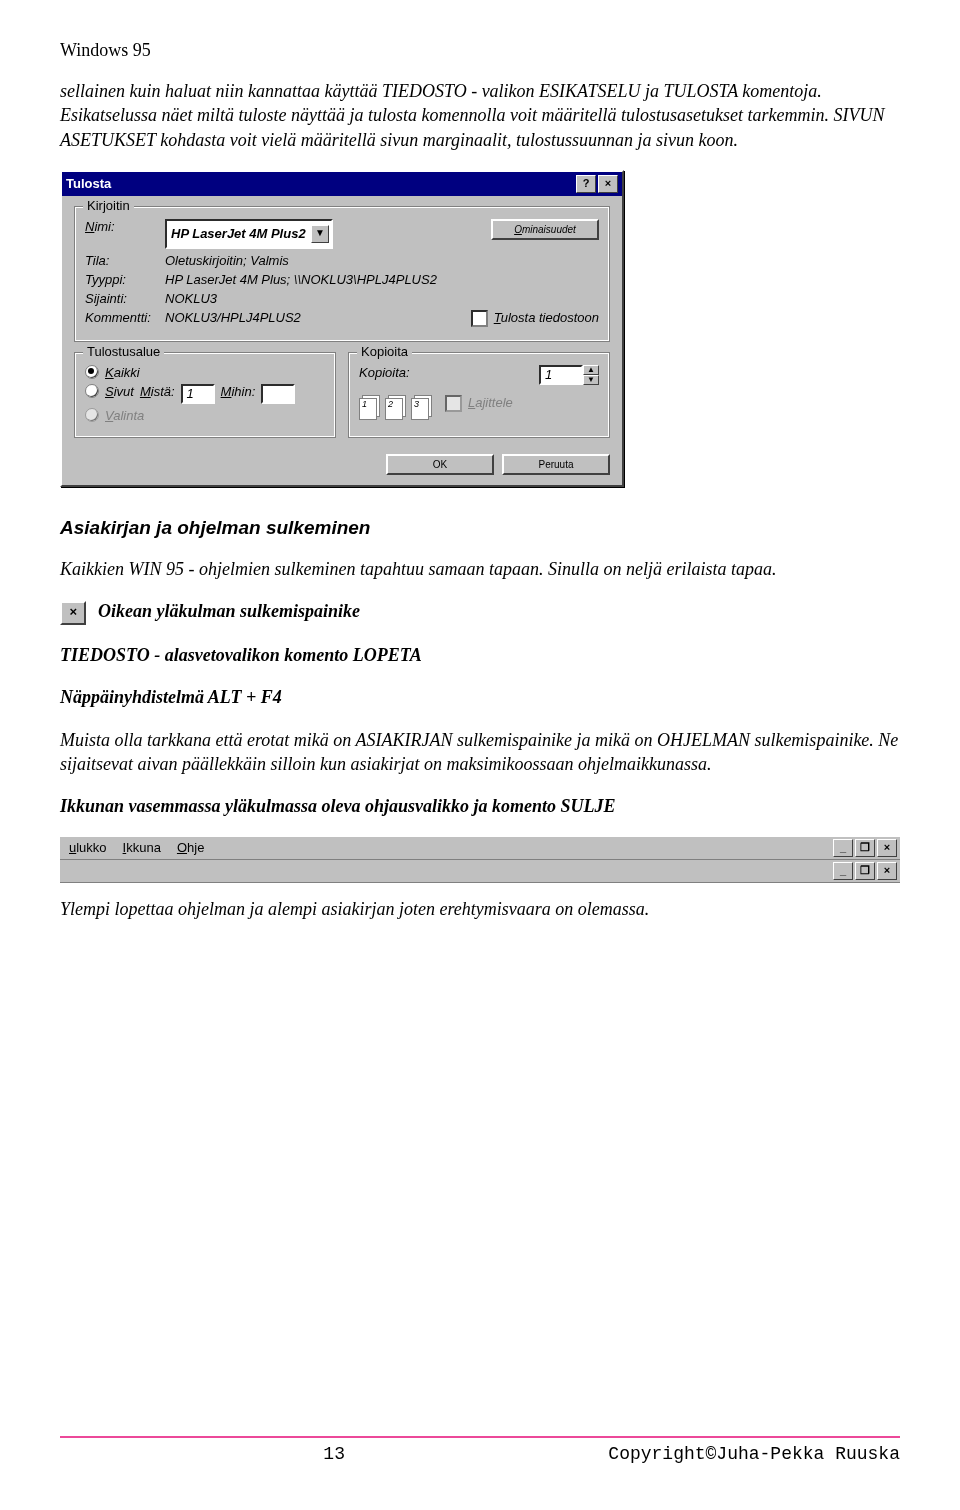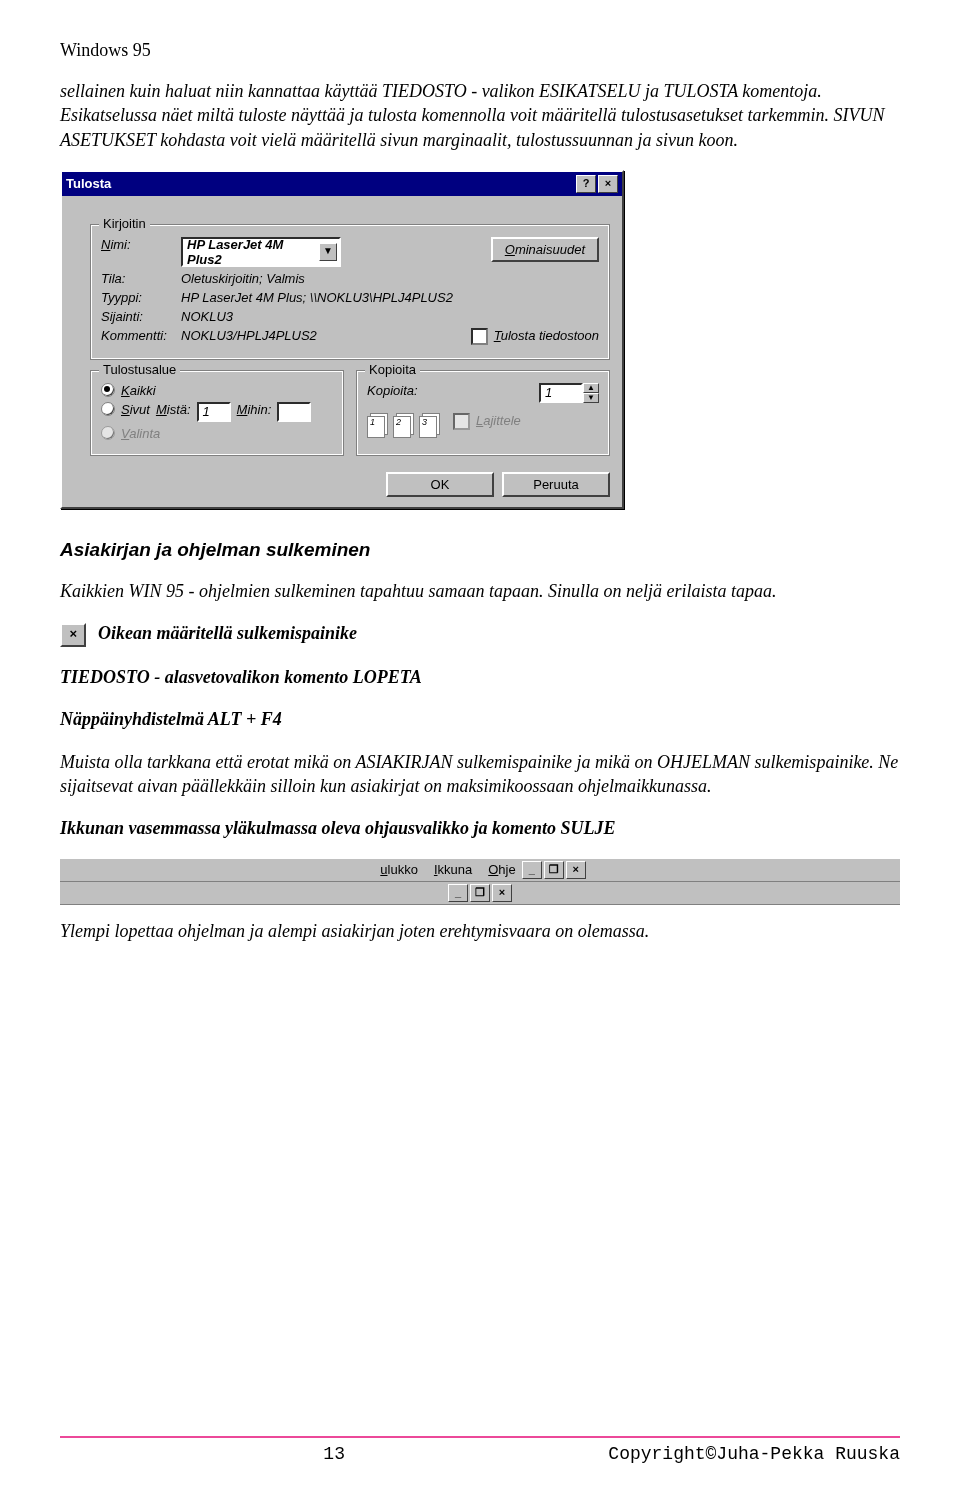--- a/index.html
+++ b/index.html
@@ -56,21 +56,21 @@
     border: 1px solid;
     border-color: #fff #404040 #404040 #fff;
     font-family: Arial, sans-serif;
     font-size: 11px;
     font-weight: bold;
     color: #000;
     text-align: center;
     line-height: 14px;
     cursor: pointer;
   }
-  .dlg-body { padding: 28px 12px 6px 12px; margin-left: 16px; }
+  .dlg-body { padding: 10px 12px 6px 12px; }
   .group {
     border: 1px solid #808080;
     box-shadow: inset -1px -1px 0 #fff, inset 1px 1px 0 #fff;
     margin-bottom: 10px;
     padding: 8px 10px 10px 10px;
     position: relative;
   }
   .group-title {
     position: absolute;
     top: -9px; left: 8px;
@@ -100,21 +100,21 @@
     border-color: #fff #404040 #404040 #fff;
     text-align: center;
     line-height: 14px;
     font-size: 10px;
   }
   .btn95 {
     background: #c0c0c0;
     border: 2px solid;
     border-color: #fff #404040 #404040 #fff;
     padding: 3px 12px;
-    font-size: 13px;
+    font-size: 10px;
     min-width: 80px;
     text-align: center;
     cursor: pointer;
   }
   .two-col { display: flex; gap: 12px; }
   .col { flex: 1; position: relative; }
   .radio { width: 12px; height: 12px; border-radius: 50%; background: #fff; border: 1px solid #808080; box-shadow: inset -1px -1px 0 #404040; display:inline-block; margin-right:6px; position:relative; vertical-align:middle;}
   .radio.on::after { content:''; position:absolute; width:6px; height:6px; background:#000; border-radius:50%; top:2px; left:2px;}
   .radio.off-disabled { opacity:0.6; }
   .check { width:13px; height:13px; background:#fff; border:2px inset #808080; display:inline-block; margin-right:6px; vertical-align:middle;}
@@ -151,21 +151,21 @@
   
   .menubar-strip {
     margin-top: 12px;
     width: 840px;
     font-family: "MS Sans Serif", Arial, sans-serif;
     font-size: 13px;
   }
   .menubar-strip .bar {
     background:#c0c0c0;
     border-bottom:1px solid #808080;
-    display:flex; align-items:center; justify-content:center;
+    display:flex; align-items:center; justify-content:space-between;
     padding: 2px 3px;
   }
   .menus { display:flex; gap:4px; }
   .menu-item { padding:1px 6px; }
   .wc-btns { display:flex; gap:2px; }
   .wc-btn {
     width:18px; height:16px; background:#c0c0c0;
     border:1px solid; border-color:#fff #404040 #404040 #fff;
     font-family:Arial; font-size:11px; font-weight:bold; text-align:center; line-height:14px;
   }
@@ -288,21 +288,21 @@
       <div class="btn95">OK</div>
       <div class="btn95">Peruuta</div>
     </div>
   </div>
 
   <h3 class="section">Asiakirjan ja ohjelman sulkeminen</h3>
 
   <div class="body-text">Kaikkien WIN 95 - ohjelmien sulkeminen tapahtuu samaan tapaan. Sinulla on neljä erilaista tapaa.</div>
 
   <div class="body-text bold">
-    <span class="close-icon-box">×</span><span>Oikean määritellä sulkemispainike</span>
+    <span class="close-icon-box">×</span><span>Oikean yläkulman sulkemispainike</span>
   </div>
 
   <div class="body-text bold">TIEDOSTO - alasvetovalikon  komento LOPETA</div>
 
   <div class="body-text bold">Näppäinyhdistelmä ALT + F4</div>
 
   <div class="body-text">Muista olla tarkkana että erotat mikä on ASIAKIRJAN sulkemispainike ja mikä on OHJELMAN sulkemispainike. Ne sijaitsevat aivan päällekkäin silloin kun asiakirjat on maksimikoossaan ohjelmaikkunassa.</div>
 
   <div class="body-text bold">Ikkunan vasemmassa yläkulmassa oleva ohjausvalikko ja komento SULJE</div>
 

